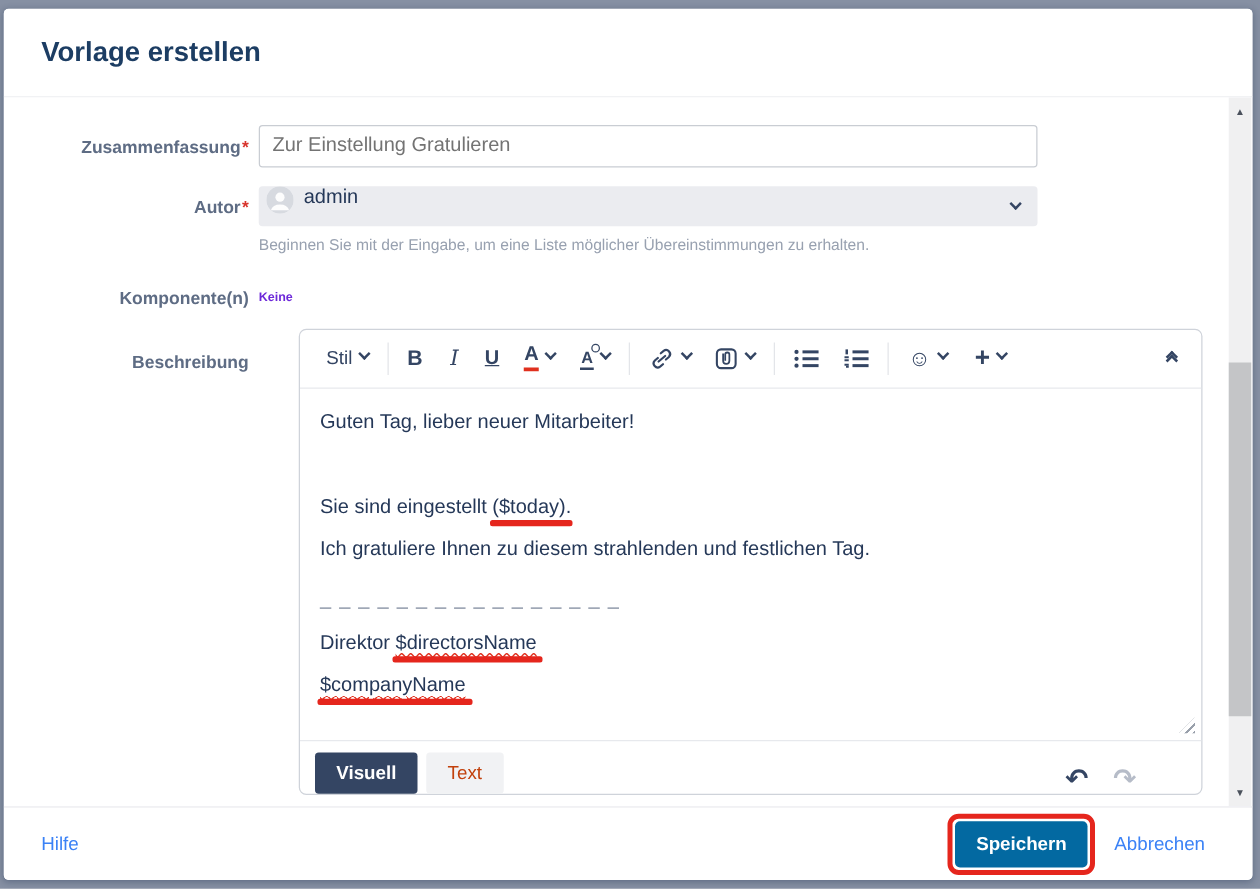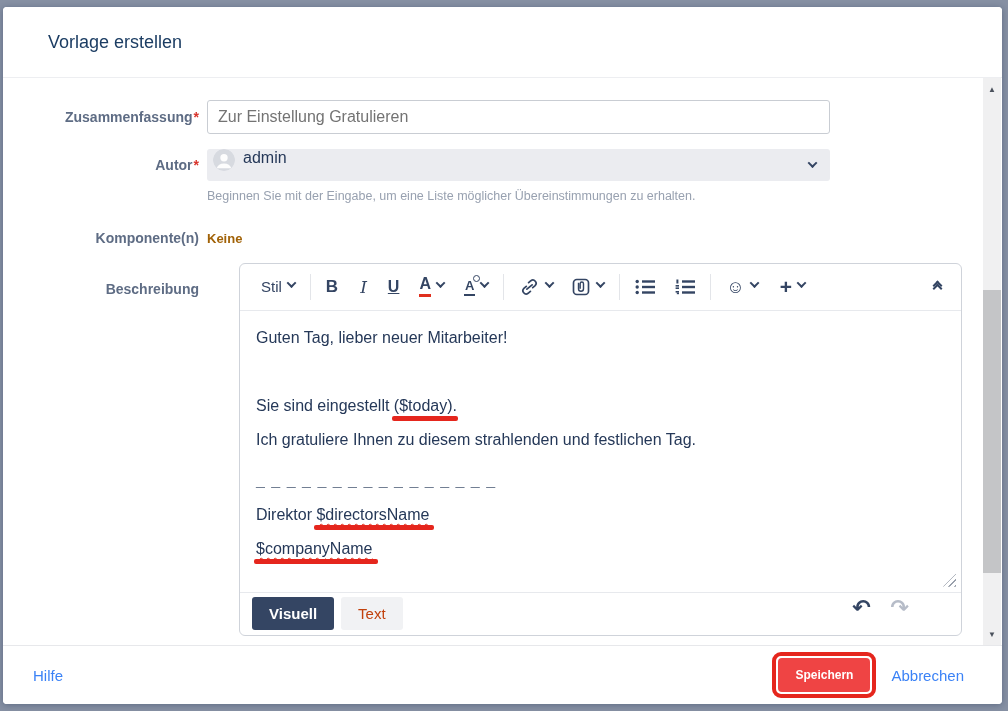--- a/index.html
+++ b/index.html
@@ -6,21 +6,21 @@
   html,body { width:1008px; height:711px; overflow:hidden; }
   body { background:#8690A3; font-family:"Liberation Sans", sans-serif; }
 
   .dialog {
     position:absolute; left:3px; top:7px; width:999px; height:697px;
     background:#fff; border-radius:4px; box-shadow:0 1px 6px rgba(9,30,66,.31);
     display:flex; flex-direction:column; overflow:hidden;
   }
   .dlg-header { height:71px; flex:0 0 71px; display:flex; align-items:center;
     padding-left:30px; border-bottom:1px solid #EDEEF1; background:#fff; }
-  .dlg-title { font-size:18px; font-weight:400; color:#1C3D63;margin-left:15px; }
+  .dlg-title { font-size:22px; font-weight:700; color:#1C3D63; }
 
   .dlg-body { position:relative; flex:1 1 auto; background:#fff; padding:22px 40px 0 0; }
 
   .row { display:flex; align-items:center; }
   .lbl { flex:0 0 204px; text-align:right; padding-right:8px;
     font-size:14px; font-weight:700; color:#5E6C84; line-height:1.2; }
   .req { color:#D8342C; font-weight:700; margin-left:1px; }
 
   .txt-input { width:623px; height:34px; border:1px solid #C9CDD3; border-radius:3px;
     font-family:"Liberation Sans",sans-serif; font-size:16px; color:#737373;
@@ -31,21 +31,21 @@
     display:flex; align-items:flex-start; padding:0 14px 0 6px; cursor:pointer; position:relative; }
   .avatar { width:22px; height:22px; border-radius:50%; overflow:hidden; flex:0 0 22px; }
   .author-name { font-size:16px; color:#253858; margin-left:8px; }
   .chev { width:7px; height:7px; border-right:2px solid #344563; border-bottom:2px solid #344563;
     display:inline-block; transform:rotate(45deg) translate(-1px,-1px); }
   .author-select .chev { position:absolute; right:14px; top:12px; }
 
   .helper { margin:8px 0 0 204px; font-size:12.5px; color:#98A1B0; }
 
   .row-comp { margin-top:27px; }
-  .comp-value { font-size:13px; font-weight:700; color:#a16207; }
+  .comp-value { font-size:10px; font-weight:700; color:#6d28d9; }
 
   .row-desc { margin-top:16px; align-items:flex-start;gap:32px; }
   .row-desc .lbl { padding-top:18px; }
 
   
   .editor { width:745px; border:1px solid #CFD3DA; border-radius:6px; background:#fff; }
   .toolbar { height:47px; display:flex; align-items:center; padding:0 16px; border-bottom:1px solid #E7E9ED; }
   .tb { background:none; border:0; color:#344563; display:inline-flex; align-items:center;
     font-family:"Liberation Sans",sans-serif; font-size:15px; padding:4px 5px; cursor:pointer; }
   .tb .chev { margin-left:6px; margin-top:-4px; }
@@ -73,21 +73,21 @@
   .tok { position:relative; white-space:nowrap; }
   .tok.redbar::after { content:""; position:absolute; left:-2px; right:-5px; bottom:-7px;
     height:5px; background:#E5261D; border-radius:2px; }
   .misspell { text-decoration:underline; text-decoration-style:wavy; text-decoration-color:#E0301E;
     text-decoration-thickness:1px; text-underline-offset:3px; }
 
   .resize-handle { position:absolute; right:5px; bottom:5px; width:13px; height:13px; cursor:nwse-resize;
     background:repeating-linear-gradient(135deg, transparent 0 3px, #99A0AB 3px 4.6px);
     clip-path:polygon(100% 0, 100% 100%, 0 100%); }
 
-  .ed-footer { height:43px; display:flex; align-items:flex-start; padding:4px 12px 0; border-top:1px solid #E7E9ED; }
+  .ed-footer { height:43px; display:flex; align-items:flex-end; padding:4px 12px 0; border-top:1px solid #E7E9ED; }
   .tab { border:0; cursor:pointer; padding:8px 17px; border-radius:3px; font-size:15px;
     font-family:"Liberation Sans",sans-serif; margin-right:7px; }
   .tab.active { background:#344563; color:#fff; font-weight:600; }
   .tab.inactive { background:#F1F2F4; color:#c2410c; }
   .history { margin-left:auto; margin-right:40px; display:flex; gap:20px; }
   .hist-btn { background:none; border:0; font-size:22px; line-height:1; cursor:pointer;
     font-family:"DejaVu Sans",sans-serif; font-weight:700; }
   .hist-btn.undo { color:#344563; }
   .hist-btn.redo { color:#B6BCC8; }
 
@@ -97,22 +97,22 @@
     font-size:8px; color:#4A515C; line-height:16px; cursor:pointer; user-select:none; }
   .sb-arrow.up { top:4px; } .sb-arrow.down { bottom:2px; }
   .sb-thumb { position:absolute; top:212px; left:0; width:18px; height:283px; background:#C4C5C7; cursor:grab; }
 
   
   .dlg-footer { flex:0 0 59px; border-top:1px solid #E7E8EB; display:flex; align-items:center;
     padding:0 38px 0 30px; background:#fff; }
   .link { color:#3b82f6; font-size:15px; text-decoration:none; cursor:pointer; }
   .footer-right { margin-left:auto; display:flex; align-items:center; gap:15px; }
   .save-annotation { border:4px solid #E5261D; border-radius:9px; padding:2px; }
-  .btn-primary { background:#ef4444; color:#fff; border:0; border-radius:4px; cursor:pointer;
-    font-family:"Liberation Sans",sans-serif; font-size:12px; font-weight:700; padding:10px 17px; }
+  .btn-primary { background:#0369a1; color:#fff; border:0; border-radius:4px; cursor:pointer;
+    font-family:"Liberation Sans",sans-serif; font-size:15px; font-weight:700; padding:10px 17px; }
 </style>
 </head>
 <body>
 
 <div class="dialog">
 
   <div class="dlg-header">
     <h1 class="dlg-title">Vorlage erstellen</h1>
   </div>
 

